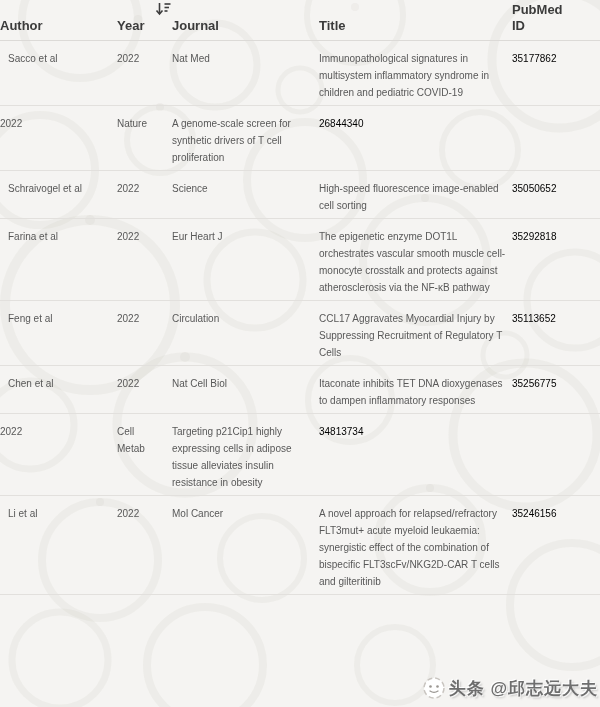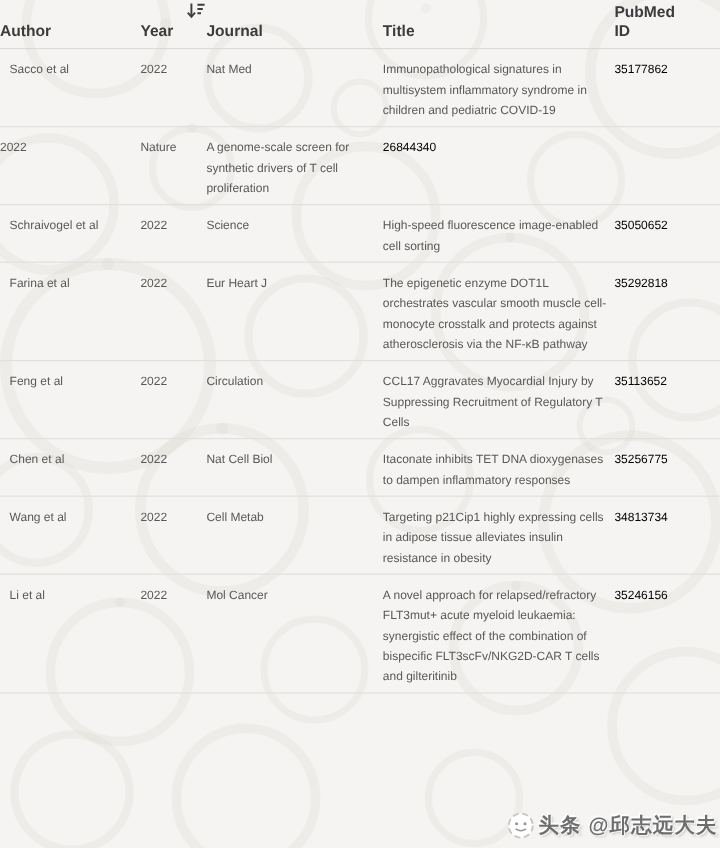--- a/index.html
+++ b/index.html
@@ -59,21 +59,21 @@
   .pmid {
     color: #000000;
     text-decoration: none;
     cursor: pointer;
   }
   .watermark {
     position: absolute;
     right: 2px; bottom: 7px;
     z-index: 2;
     display: flex;
-    align-items: flex-start;
+    align-items: center;
     gap: 3px;
     white-space: nowrap;
   }
   .wm-icon { display: inline-block; width: 24px; height: 24px; }
   .wm-text {
     font-size: 17px;
     font-weight: bold;
     color: #6e6e6e;
     letter-spacing: 1px;
     text-shadow: -1px -1px 0 rgba(255,255,255,0.95),
@@ -186,21 +186,20 @@
 
   <div class="tr">
     <div class="td td-author">Chen et al</div>
     <div class="td td-year">2022</div>
     <div class="td td-journal">Nat Cell Biol</div>
     <div class="td td-title">Itaconate inhibits TET DNA dioxygenases to dampen inflammatory responses</div>
     <div class="td td-pubmed"><a class="pmid">35256775</a></div>
   </div>
 
   <div class="tr">
-    <div class="td td-author">Wang et al</div>
     <div class="td td-year">2022</div>
     <div class="td td-journal">Cell Metab</div>
     <div class="td td-title">Targeting p21Cip1 highly expressing cells in adipose tissue alleviates insulin resistance in obesity</div>
     <div class="td td-pubmed"><a class="pmid">34813734</a></div>
   </div>
 
   <div class="tr">
     <div class="td td-author">Li et al</div>
     <div class="td td-year">2022</div>
     <div class="td td-journal">Mol Cancer</div>

